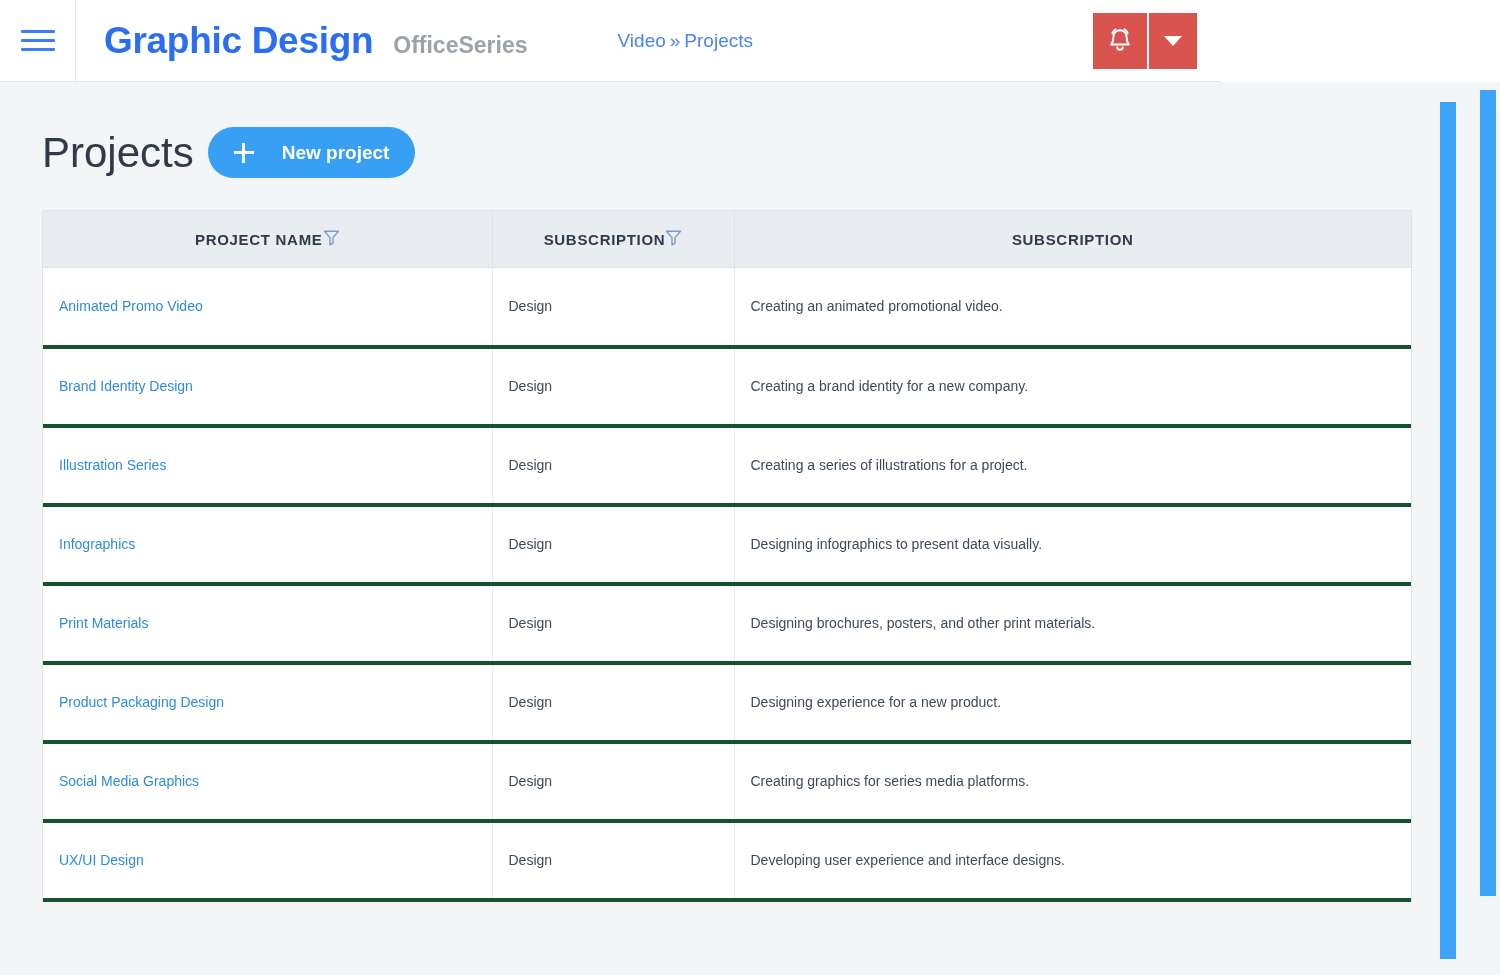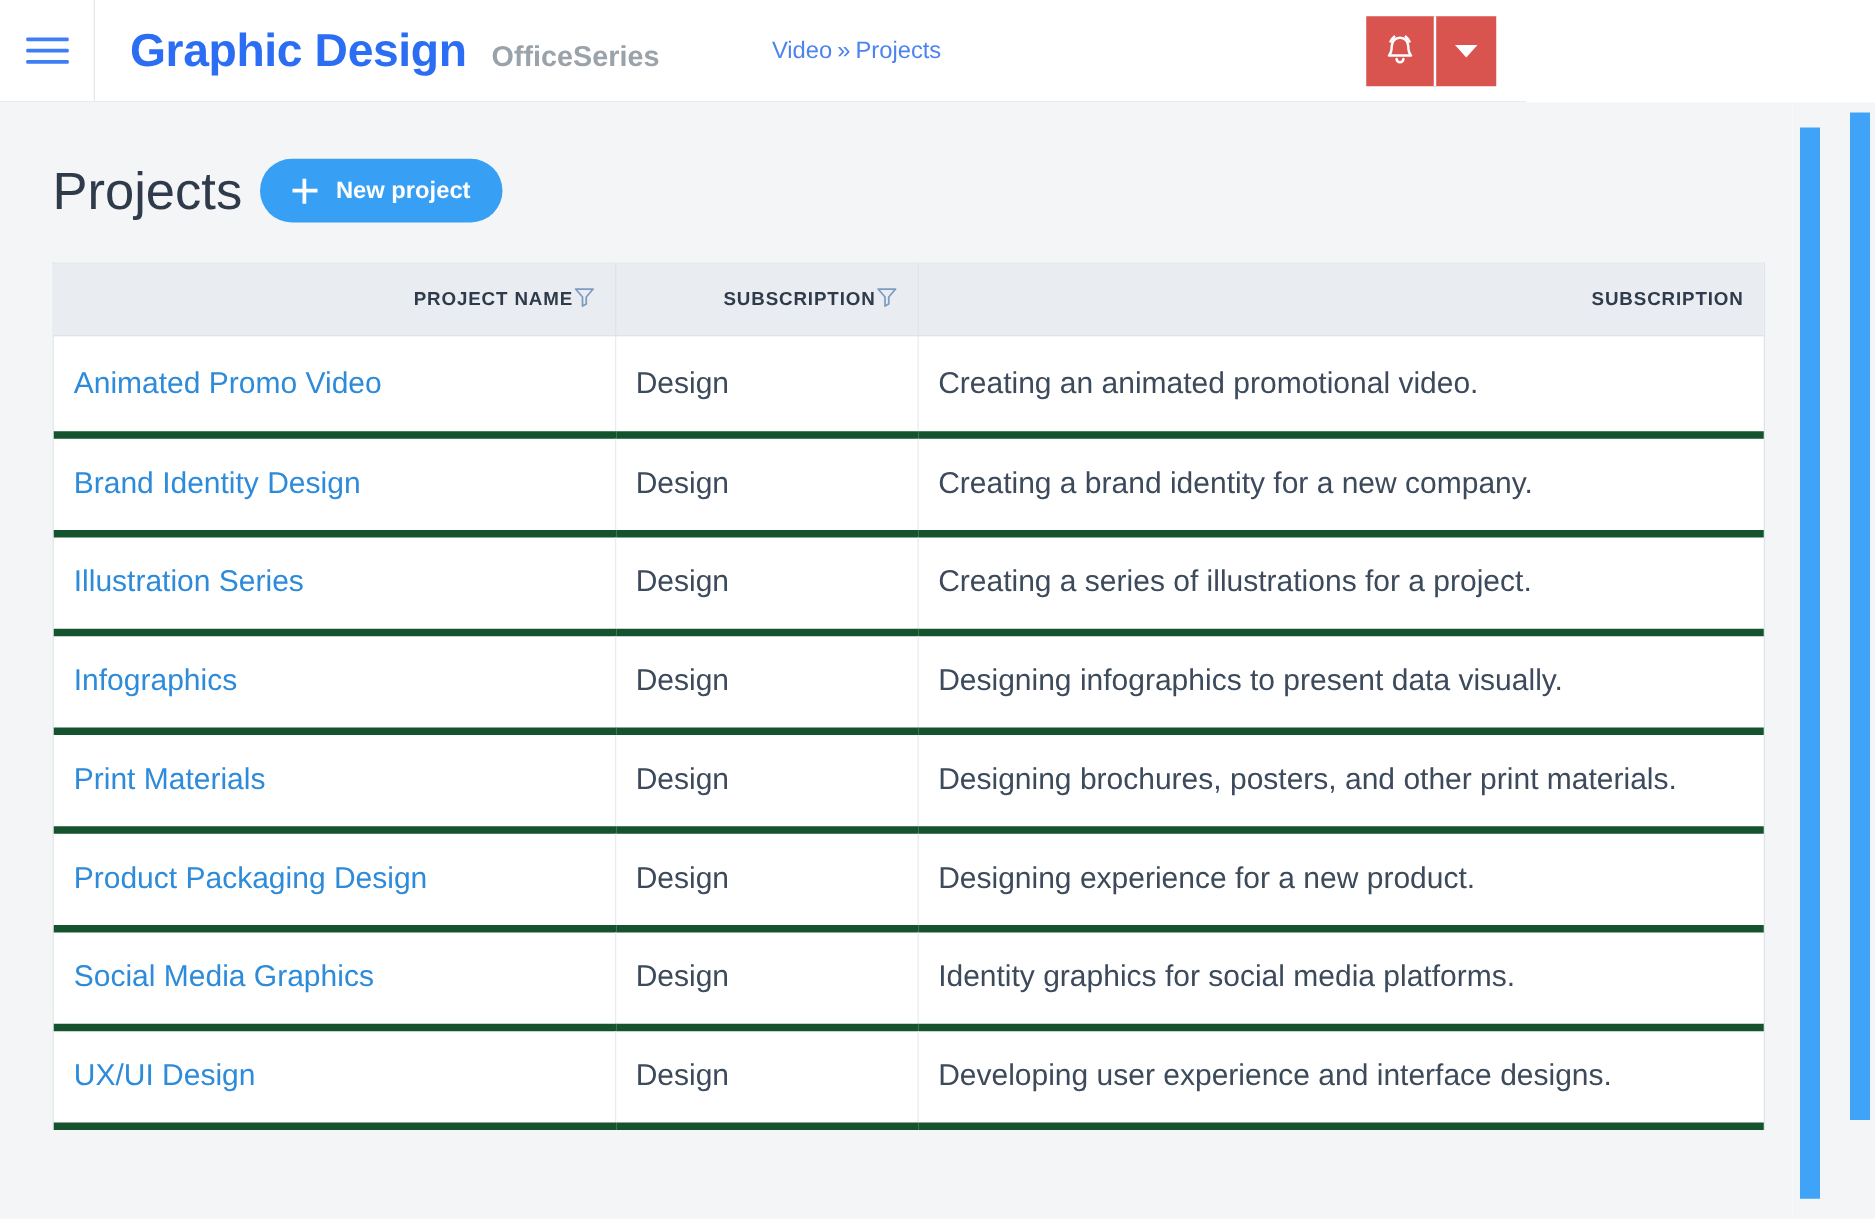--- a/index.html
+++ b/index.html
@@ -82,21 +82,21 @@
   }
   .page-title {
     font-size: 42px; color: #2f3b4a; font-weight: normal;
     line-height: 1;
   }
   .new-btn {
     margin-left: 14px;
     background: #37a0f4; color: #ffffff;
     border: none; border-radius: 26px;
     height: 51px; padding: 0 26px;
-    display: inline-flex; align-items: center; gap: 15px;
+    display: inline-flex; align-items: center; gap: 28px;
     font-size: 19px; font-weight: bold;
     font-family: "Liberation Sans", sans-serif;
     cursor: pointer;
   }
   .plus-glyph {
     position: relative; display: inline-block;
     width: 20px; height: 20px;
   }
   .plus-glyph::before, .plus-glyph::after {
     content: ""; position: absolute; background: #ffffff;
@@ -119,31 +119,31 @@
     font-size: 15px; font-weight: bold;
     letter-spacing: 0.7px;
     text-align: left;
     padding: 18px 16px;
     height: 53px;
     border-bottom: 1px solid #dfe3e8;
     border-right: 1px solid #dfe3e8;
     vertical-align: middle;
   }
   thead th:last-child { border-right: none; }
-  .th-inner { display: flex; align-items: center; justify-content: flex-end; }
+  .th-inner { display: flex; align-items: center; justify-content: center; }
   .funnel { flex: 0 0 auto; cursor: pointer; display: block; }
   .col-name { width: 449px; }
   .col-sub  { width: 242px; }
 
   tbody td {
-    font-size: 24px;
+    font-size: 14px;
     color: #3c4a5b;
     padding: 0 16px;
     height: 79px;
-    border-bottom: 6px solid #14532d;
+    border-bottom: 4px solid #14532d;
     border-right: 1px solid #e8ebef;
     vertical-align: middle;
     overflow: hidden; white-space: nowrap;
   }
   tbody td:last-child { border-right: none; }
   tbody td a {
     color: #2e8bda; text-decoration: none; cursor: pointer;
   }
 
   
@@ -272,21 +272,21 @@
             <td>Designing brochures, posters, and other print materials.</td>
           </tr>
           <tr>
             <td class="col-name"><a>Product Packaging Design</a></td>
             <td class="col-sub">Design</td>
             <td>Designing experience for a new product.</td>
           </tr>
           <tr>
             <td class="col-name"><a>Social Media Graphics</a></td>
             <td class="col-sub">Design</td>
-            <td>Identity graphics for social media platforms.</td>
+            <td>Creating graphics for series media platforms.</td>
           </tr>
           <tr>
             <td class="col-name"><a>UX/UI Design</a></td>
             <td class="col-sub">Design</td>
             <td>Developing user experience and interface designs.</td>
           </tr>
         </tbody>
     </table>
   </div>
 </div>

